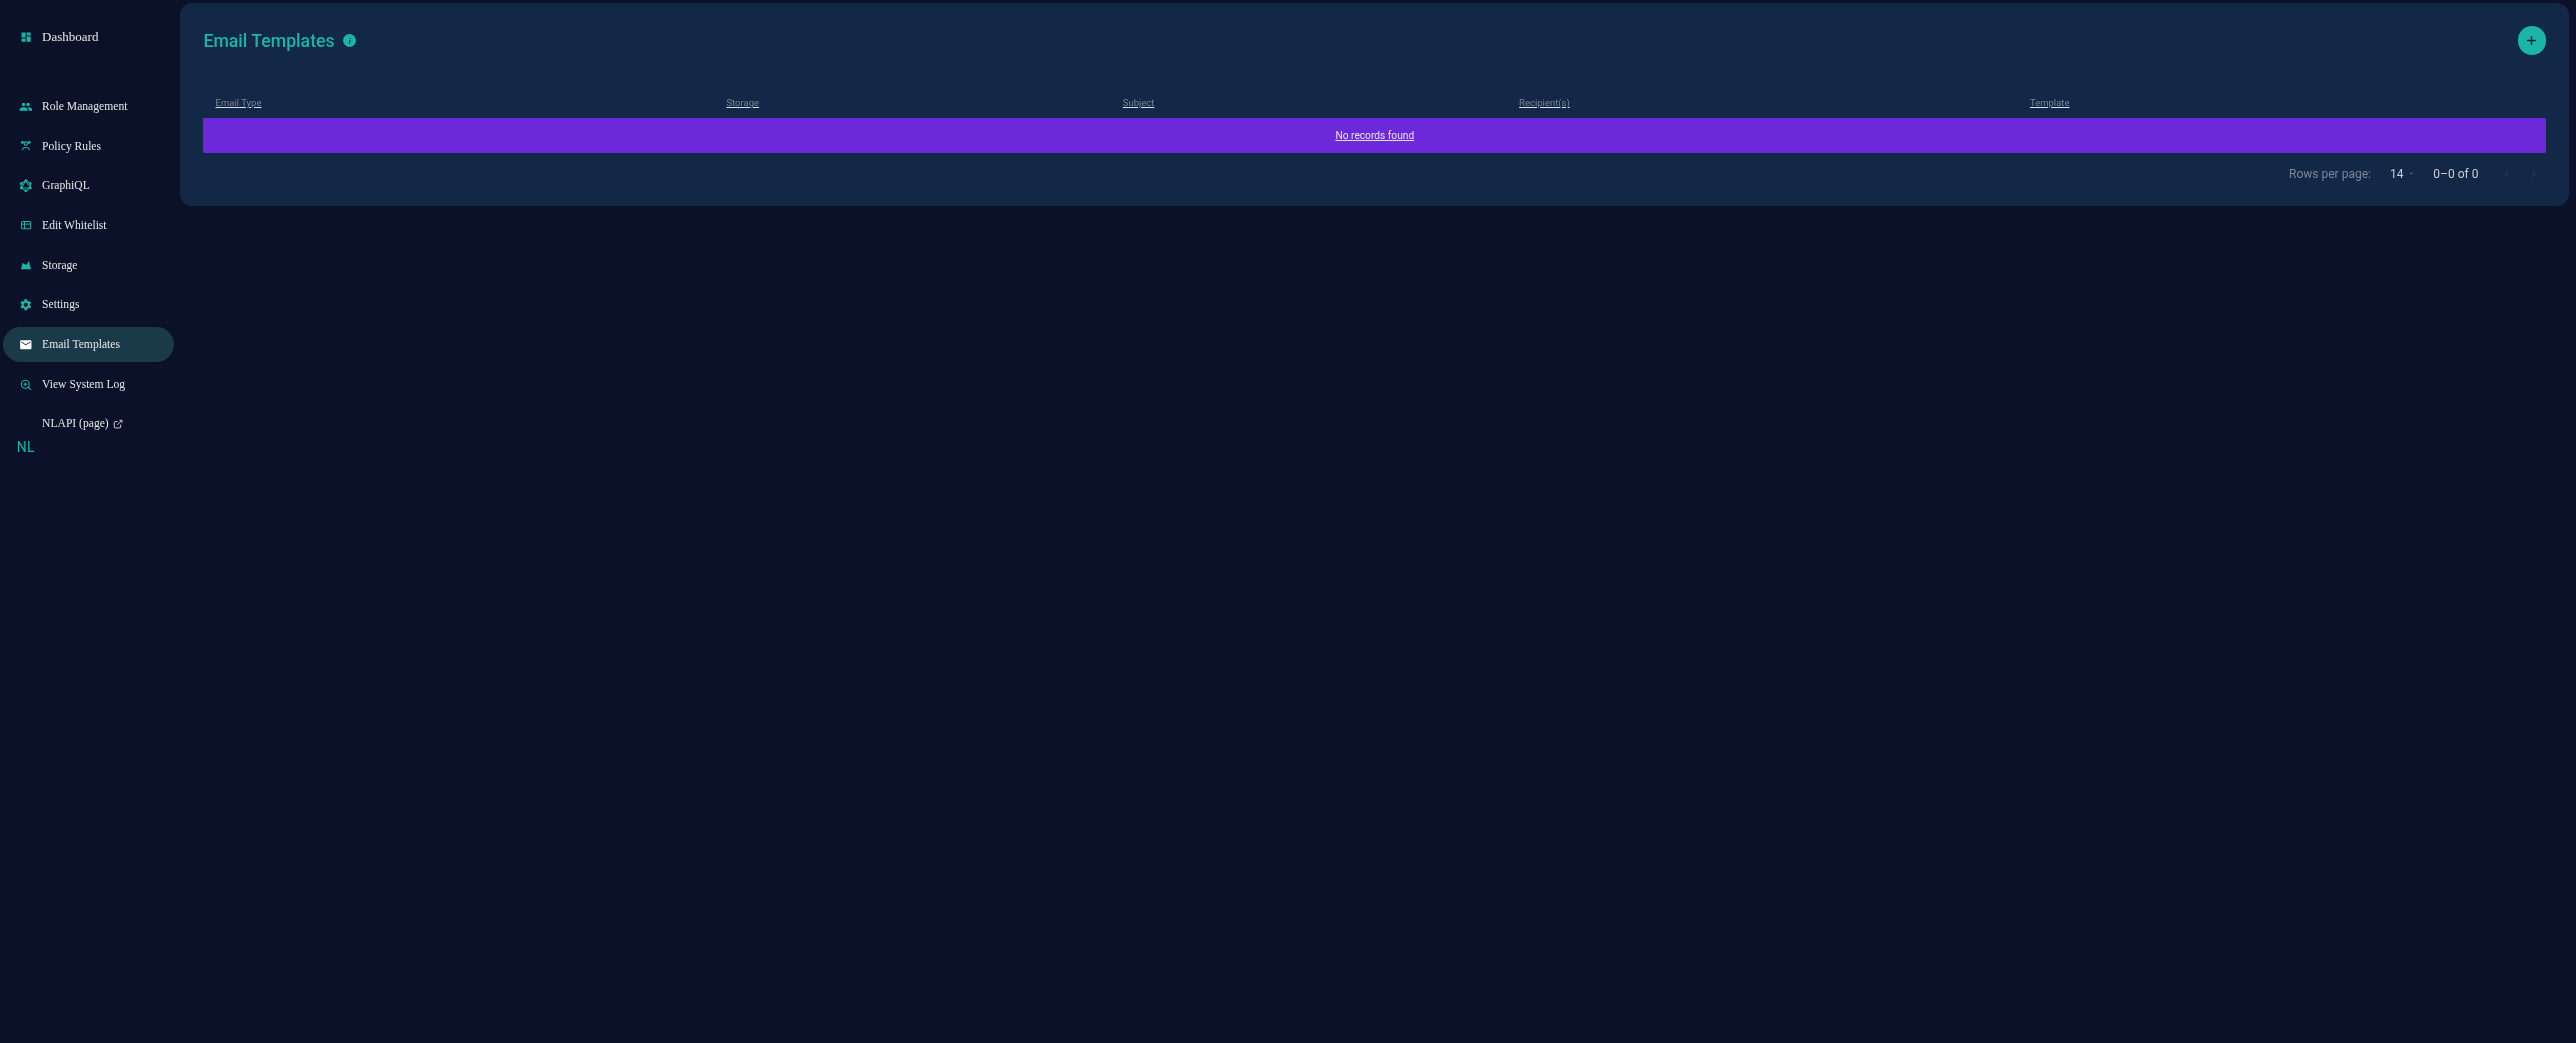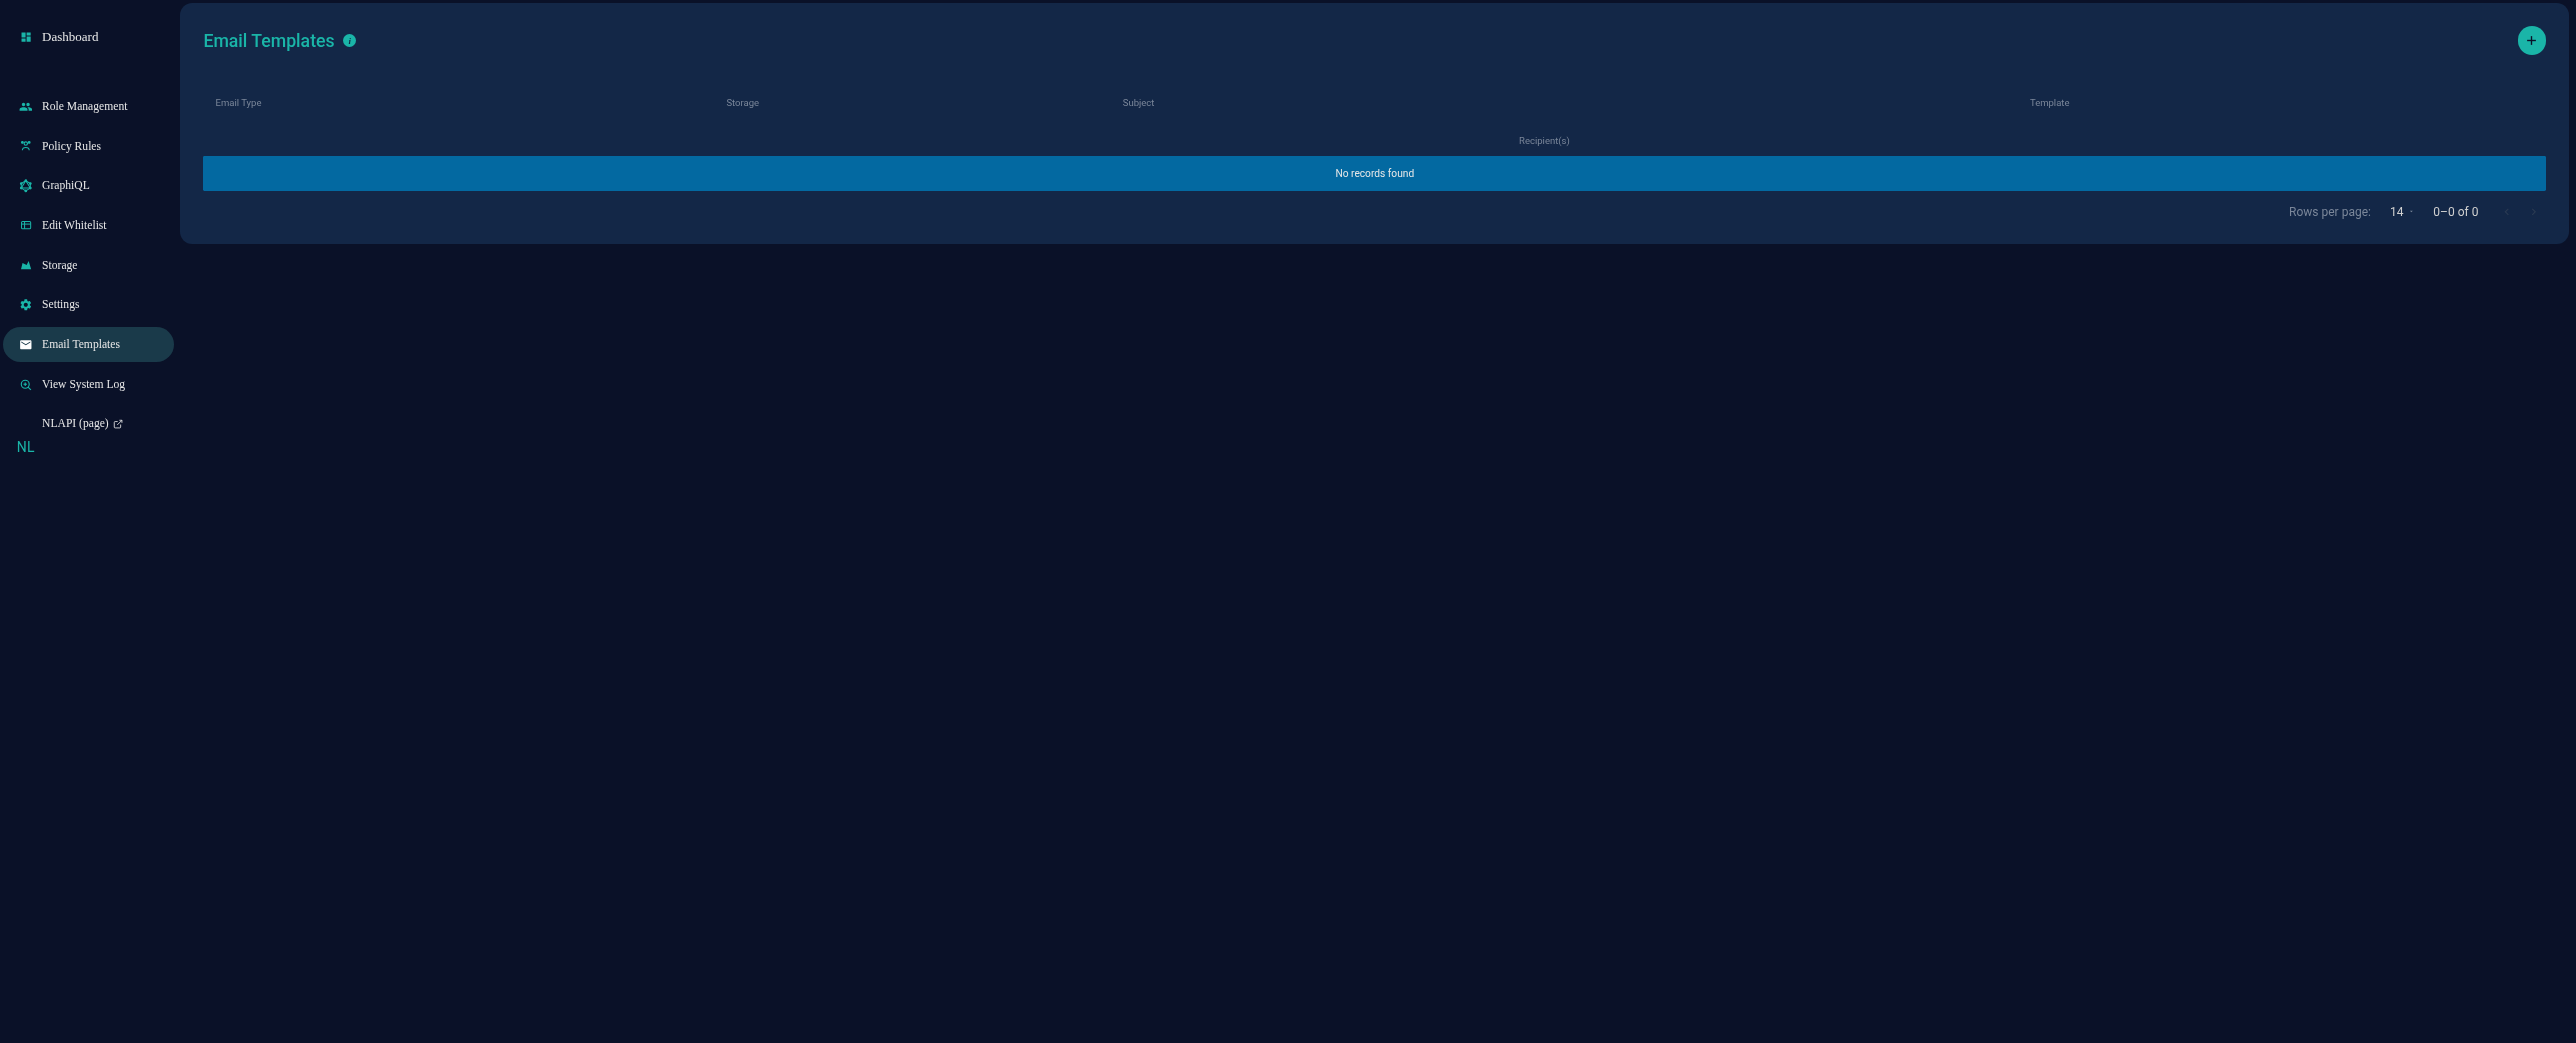--- a/index.html
+++ b/index.html
@@ -109,38 +109,39 @@
       border-radius: 50%;
       background-color: #1ab5a8;
       display: flex;
       align-items: center;
       justify-content: center;
       cursor: pointer;
       color: #0a1128;
     }
     .table-wrap {
       width: 100%;
+      text-decoration: underline;
     }
     .table-head {
       display: flex;
       padding: 9.5px 12.2px;
       gap: 6.8px;
     }
     .col {
       color: #7a8699;
       font-size: 9.5px;
       font-weight: 400;
     }
     .col-type { width: 22%; }
     .col-sender { width: 17%; }
     .col-subject { width: 17%; }
-    .col-recipients { width: 22%; margin-top: 38px; }
+    .col-recipients { width: 22%; }
     .col-template { width: 22%; }
     .empty-row {
-      background-color: #0369a1;
+      background-color: #6d28d9;
       padding: 12.2px;
       text-align: center;
       color: #e8e8e8;
       font-size: 10.2px;
       border-radius: 1.4px;
     }
     .pager {
       display: flex;
       justify-content: flex-end;
       align-items: center;

